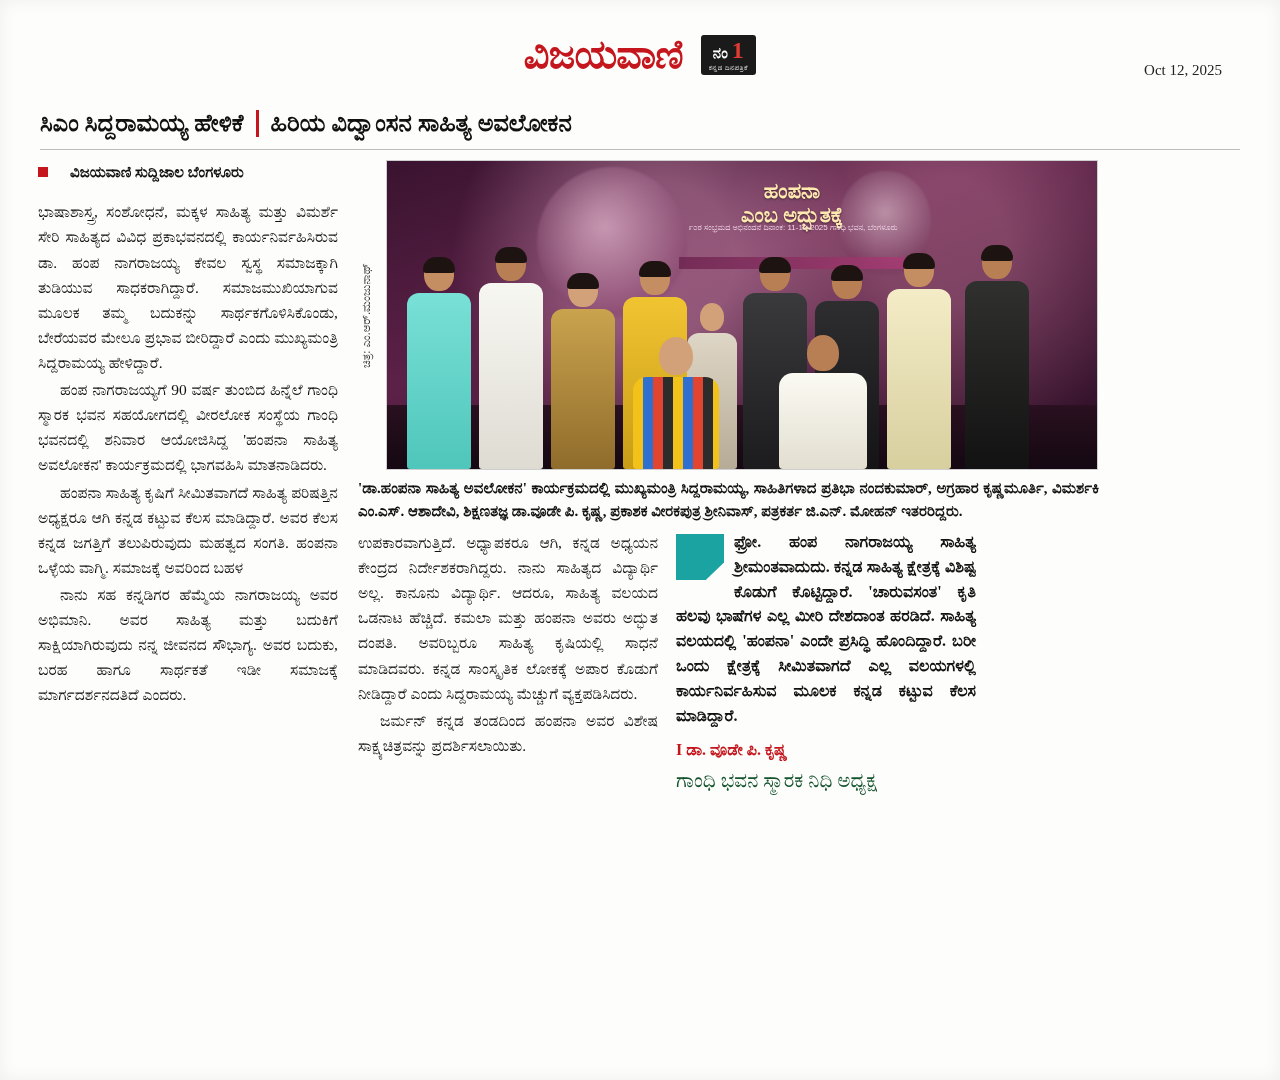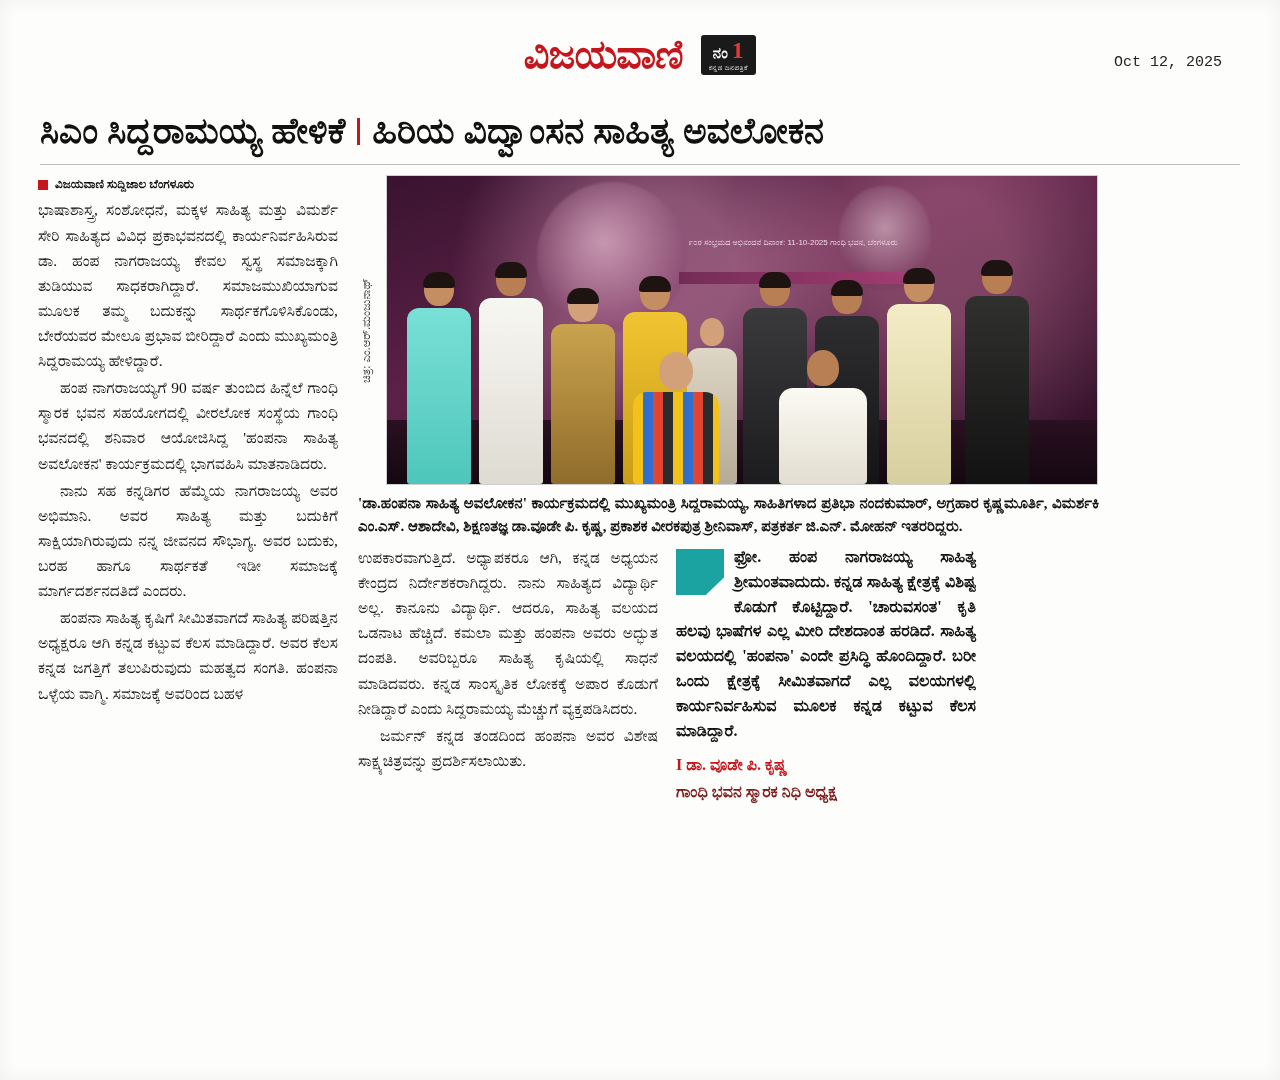--- a/index.html
+++ b/index.html
@@ -78,43 +78,43 @@
     font-family: "Liberation Serif", serif;
   }
   .no1-badge .sub {
     font-size: 7px;
     margin-top: 2px;
     letter-spacing: 0.5px;
   }
   .issue-date {
     position: absolute;
     right: 58px;
-    top: 54px;
+    top: 62px;
     font-size: 15px;
     color: #222;
-    font-family: Liberation Mono, monospace;
+    font-family: Liberation Serif, serif;
   }
 
   
   .headline-wrap {
     padding: 4px 48px 0 40px;
   }
   .headline {
     font-family: "Liberation Serif", serif;
     font-weight: bold;
     font-size: 63px;
     line-height: 1.12;
     color: #000;
     letter-spacing: -0.5px;
     margin: 0;
   }
   .subhead {
     font-family: "Liberation Serif", serif;
     font-weight: bold;
-    font-size: 36px;
+    font-size: 24px;
     color: #111;
     margin: 10px 0 0 0;
     display: flex;
     align-items: center;
     gap: 12px;
     flex-wrap: wrap;
   }
   .subhead .divider {
     display: inline-block;
     width: 3px;
@@ -147,24 +147,24 @@
     text-indent: 22px;
   }
   .col p.first {
     text-indent: 0;
   }
   .col1 { width: 300px; }
 
   .byline {
     display: flex;
     align-items: center;
-    gap: 7px;
-    font-weight: bold;
-    font-size: 12px;
-    margin-bottom: 3px;
+    gap: 22px;
+    font-weight: bold;
+    font-size: 15px;
+    margin-bottom: 15px;
   }
   .byline .sq {
     width: 10px;
     height: 10px;
     background: #c4161c;
     display: inline-block;
   }
 
   
   .photo-block {
@@ -329,23 +329,23 @@
     clip-path: polygon(0 0, 100% 0, 100% 62%, 62% 100%, 0 100%);
   }
   .quote-attrib {
     text-align: left;
     margin-top: 10px;
     color: #c4161c;
     font-weight: bold;
     font-size: 16px;
   }
   .quote-attrib .role {
-    color: #7f1d1d;
-    font-weight: bold;
-    font-size: 16px;
+    color: #14532d;
+    font-weight: normal;
+    font-size: 20px;
     display: block;
     margin-top: 2px;
   }
 </style>
 </head>
 <body>
 
 <div class="page">
 
   <div class="masthead">
@@ -374,33 +374,37 @@
 
   <div class="body-area">
 
     <div class="col col1">
       <div class="byline">
         <span class="sq"></span>
         <span>ವಿಜಯವಾಣಿ ಸುದ್ದಿಜಾಲ ಬೆಂಗಳೂರು</span>
       </div>
       <p class="first">ಭಾಷಾಶಾಸ್ತ್ರ, ಸಂಶೋಧನೆ, ಮಕ್ಕಳ ಸಾಹಿತ್ಯ ಮತ್ತು ವಿಮರ್ಶೆ ಸೇರಿ ಸಾಹಿತ್ಯದ ವಿವಿಧ ಪ್ರಕಾಭವನದಲ್ಲಿ ಕಾರ್ಯನಿರ್ವಹಿಸಿರುವ ಡಾ. ಹಂಪ ನಾಗರಾಜಯ್ಯ ಕೇವಲ ಸ್ವಸ್ಥ ಸಮಾಜಕ್ಕಾಗಿ ತುಡಿಯುವ ಸಾಧಕರಾಗಿದ್ದಾರೆ. ಸಮಾಜಮುಖಿಯಾಗುವ ಮೂಲಕ ತಮ್ಮ ಬದುಕನ್ನು ಸಾರ್ಥಕಗೊಳಿಸಿಕೊಂಡು, ಬೇರೆಯವರ ಮೇಲೂ ಪ್ರಭಾವ ಬೀರಿದ್ದಾರೆ ಎಂದು ಮುಖ್ಯಮಂತ್ರಿ ಸಿದ್ದರಾಮಯ್ಯ ಹೇಳಿದ್ದಾರೆ.</p>
       <p>ಹಂಪ ನಾಗರಾಜಯ್ಯಗೆ 90 ವರ್ಷ ತುಂಬಿದ ಹಿನ್ನೆಲೆ ಗಾಂಧಿ ಸ್ಮಾರಕ ಭವನ ಸಹಯೋಗದಲ್ಲಿ ವೀರಲೋಕ ಸಂಸ್ಥೆಯ ಗಾಂಧಿ ಭವನದಲ್ಲಿ ಶನಿವಾರ ಆಯೋಜಿಸಿದ್ದ 'ಹಂಪನಾ ಸಾಹಿತ್ಯ ಅವಲೋಕನ' ಕಾರ್ಯಕ್ರಮದಲ್ಲಿ ಭಾಗವಹಿಸಿ ಮಾತನಾಡಿದರು.</p>
+      <p>ಹಂಪನಾ ಸಾಹಿತ್ಯ ಕೃಷಿಗೆ ಸೀಮಿತವಾಗದೆ ಸಾಹಿತ್ಯ ಪರಿಷತ್ತಿನ ಅಧ್ಯಕ್ಷರೂ ಆಗಿ ಕನ್ನಡ ಕಟ್ಟುವ ಕೆಲಸ ಮಾಡಿದ್ದಾರೆ. ಅವರ ಕೆಲಸ ಕನ್ನಡ ಜಗತ್ತಿಗೆ ತಲುಪಿರುವುದು ಮಹತ್ವದ ಸಂಗತಿ. ಹಂಪನಾ ಒಳ್ಳೆಯ ವಾಗ್ಮಿ. ಸಮಾಜಕ್ಕೆ ಅವರಿಂದ ಬಹಳ</p>
       <p>ನಾನು ಸಹ ಕನ್ನಡಿಗರ ಹೆಮ್ಮೆಯ ನಾಗರಾಜಯ್ಯ ಅವರ ಅಭಿಮಾನಿ. ಅವರ ಸಾಹಿತ್ಯ ಮತ್ತು ಬದುಕಿಗೆ ಸಾಕ್ಷಿಯಾಗಿರುವುದು ನನ್ನ ಜೀವನದ ಸೌಭಾಗ್ಯ. ಅವರ ಬದುಕು, ಬರಹ ಹಾಗೂ ಸಾರ್ಥಕತೆ ಇಡೀ ಸಮಾಜಕ್ಕೆ ಮಾರ್ಗದರ್ಶನದತಿದೆ ಎಂದರು.</p>
-      <p>ಹಂಪನಾ ಸಾಹಿತ್ಯ ಕೃಷಿಗೆ ಸೀಮಿತವಾಗದೆ ಸಾಹಿತ್ಯ ಪರಿಷತ್ತಿನ ಅಧ್ಯಕ್ಷರೂ ಆಗಿ ಕನ್ನಡ ಕಟ್ಟುವ ಕೆಲಸ ಮಾಡಿದ್ದಾರೆ. ಅವರ ಕೆಲಸ ಕನ್ನಡ ಜಗತ್ತಿಗೆ ತಲುಪಿರುವುದು ಮಹತ್ವದ ಸಂಗತಿ. ಹಂಪನಾ ಒಳ್ಳೆಯ ವಾಗ್ಮಿ. ಸಮಾಜಕ್ಕೆ ಅವರಿಂದ ಬಹಳ</p>
     </div>
 
     <div class="photo-block">
 
       <div class="photo-row">
         <div class="photo-credit">ಚಿತ್ರ: ಎಂ.ಆರ್.ಮಂಜುನಾಥ್</div>
 
         <div class="photo">
           <div class="backdrop"></div>
           <div class="banner-face"></div>
           <div class="banner-face2"></div>
+          <div class="banner-title">
+            <div>ಹಂಪನಾ</div>
+            <div>ಎಂಬ ಅದ್ಭುತಕ್ಕೆ</div>
+          </div>
           <div class="banner-sub">೯೦ರ ಸಂಭ್ರಮದ ಅಭಿನಂದನೆ  ದಿನಾಂಕ: 11-10-2025 ಗಾಂಧಿ ಭವನ, ಬೆಂಗಳೂರು</div>
           <div class="banner-strip"></div>
           <div class="stage-floor"></div>
 
           <div class="person" style="left:20px;">
             <div style="position:relative;">
                 <div class="head skin-a"></div>
                 <div class="hair"></div>
               </div>
             <div class="torso" style="height:176px;background:linear-gradient(#79e0d6,#4fc6bb);"></div>

